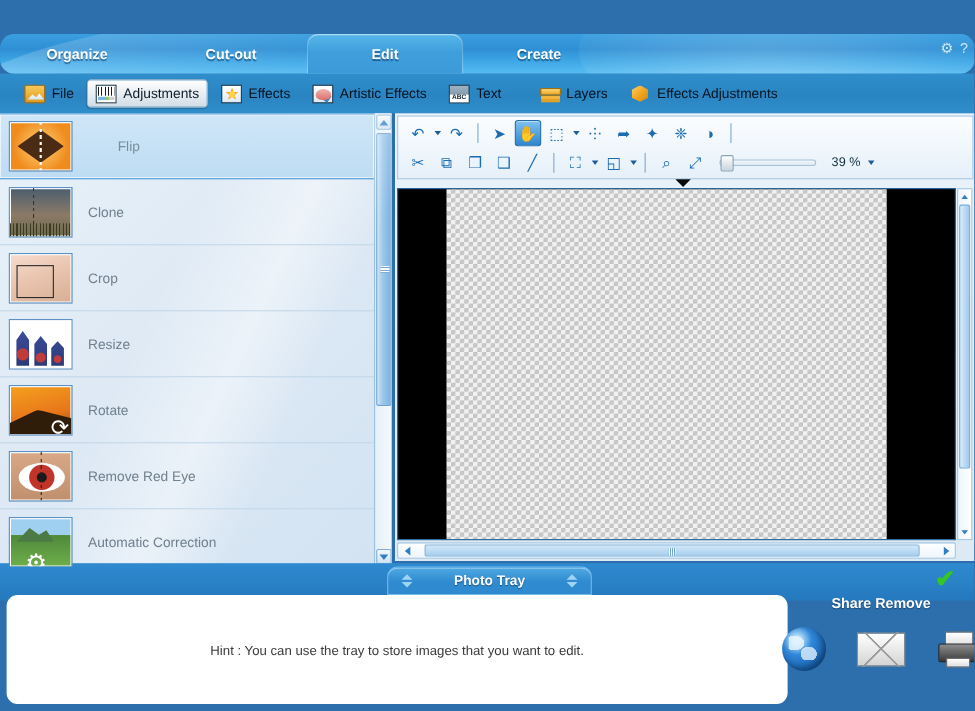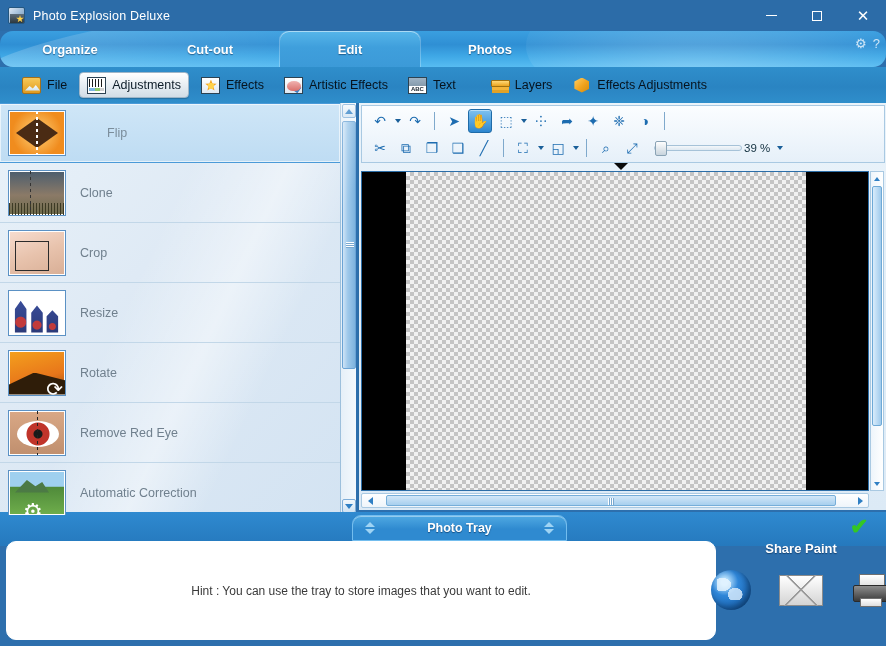--- a/index.html
+++ b/index.html
@@ -282,21 +282,21 @@
   .ticon { color:#1d6cb0; font-size:14px; line-height:14px; }
 
   .zoom-slider {
     width:88px; height:6px; margin-left:8px; position:relative;
     background: linear-gradient(#f3f7fa,#dde8f1); border:1px solid #a6c2d8; border-radius:3px;
   }
   .zoom-knob {
     position:absolute; left:0; top:-5px; width:12px; height:15px;
     background: linear-gradient(#fefefe,#c8d4dd); border:1px solid #8aa3b5; border-radius:2px;
   }
-  .zoom-val { font-size:11.5px; color:#12303f; }
+  .zoom-val { margin-left:12px; font-size:11.5px; color:#12303f; }
 
   .expand-arrow {
     position:absolute; left:255px; top:60px; width:0; height:0;
     border-left:7px solid transparent; border-right:7px solid transparent; border-top:7px solid #0a0a0a;
   }
 
   .canvas-wrap {
     position:absolute; left:2px; top:68px; width:508px; height:320px;
     background:#000; border:1px solid #2c6ea8; overflow:hidden;
   }
@@ -341,21 +341,21 @@
   .hs-arrow i { border-top:4px solid transparent; border-bottom:4px solid transparent; }
   .hs-lt i { border-right:5px solid #2f7fc4; }
   .hs-rt i { border-left:5px solid #2f7fc4; }
 
   
   .traybar {
     position:absolute; left:0; top:512px; width:886px; height:34px;
     background: linear-gradient(#2f8ad0,#2579bd);
   }
   .traytab {
-    position:absolute; left:352px; top:515px; width:215px; height:26px;
+    position:absolute; left:352px; top:515px; width:186px; height:26px;
     background: linear-gradient(#4fa9e2 0%, #2f8ad0 55%, #2f8ad0 100%);
     border:1px solid #73bdee; border-top-left-radius:9px; border-top-right-radius:9px;
     display:flex; align-items:center; justify-content:center;
     box-shadow: inset 0 1px 0 rgba(255,255,255,0.4);
   }
   .traytab .lbl {
     color:#ffffff; font-size:12.5px; font-weight:bold; text-shadow:0 1px 1px rgba(0,40,80,0.6);
   }
   .updown { position:absolute; width:14px; height:18px; display:flex; flex-direction:column;
     align-items:center; justify-content:center; gap:2px; }
@@ -420,49 +420,34 @@
   .sh-print .tray-out {
     position:absolute; left:9px; top:26px; width:22px; height:9px; z-index:3;
     background: linear-gradient(#ffffff,#dedede); border:1px solid #6f6f6f;
   }
 </style>
 </head>
 <body>
 
 <div id="app">
 
-  <div class="titlebar">
-    <div class="title-icon"></div>
-    <div class="title-text">Photo Explosion Deluxe</div>
-    <div class="win-btns">
-      <div class="win-btn">
-          <span class="gl-min"></span>
-        </div>
-      <div class="win-btn">
-          <span class="gl-max"></span>
-        </div>
-      <div class="win-btn close">
-          <span class="gl-close">✕</span>
-        </div>
-    </div>
-  </div>
 
   <div class="navband">
     <div class="navtabs">
       <div class="navtab">
           <span>Organize</span>
         </div>
       <div class="navtab">
           <span>Cut-out</span>
         </div>
       <div class="navtab active">
           <span>Edit</span>
         </div>
       <div class="navtab">
-          <span>Photos</span>
+          <span>Create</span>
         </div>
     </div>
     <div class="nav-right">
       <span>⚙</span>
       <span>?</span>
     </div>
   </div>
 
   <div class="ribbon">
     <div class="rbtn">
@@ -666,21 +651,21 @@
       <i class="d"></i>
     </span>
   </div>
   <div class="check-ok">✔</div>
 
   <div class="tray-panel">
     <div class="hint">Hint : You can use the tray to store images that you want to edit.</div>
   </div>
 
   <div class="share">
-    <div class="share-title">Share Paint</div>
+    <div class="share-title">Share Remove</div>
     <div class="share-icons">
       <div class="sh sh-globe"></div>
       <div class="sh sh-mail"></div>
       <div class="sh sh-print">
           <span class="tray-out"></span>
         </div>
     </div>
   </div>
 
 </div>

